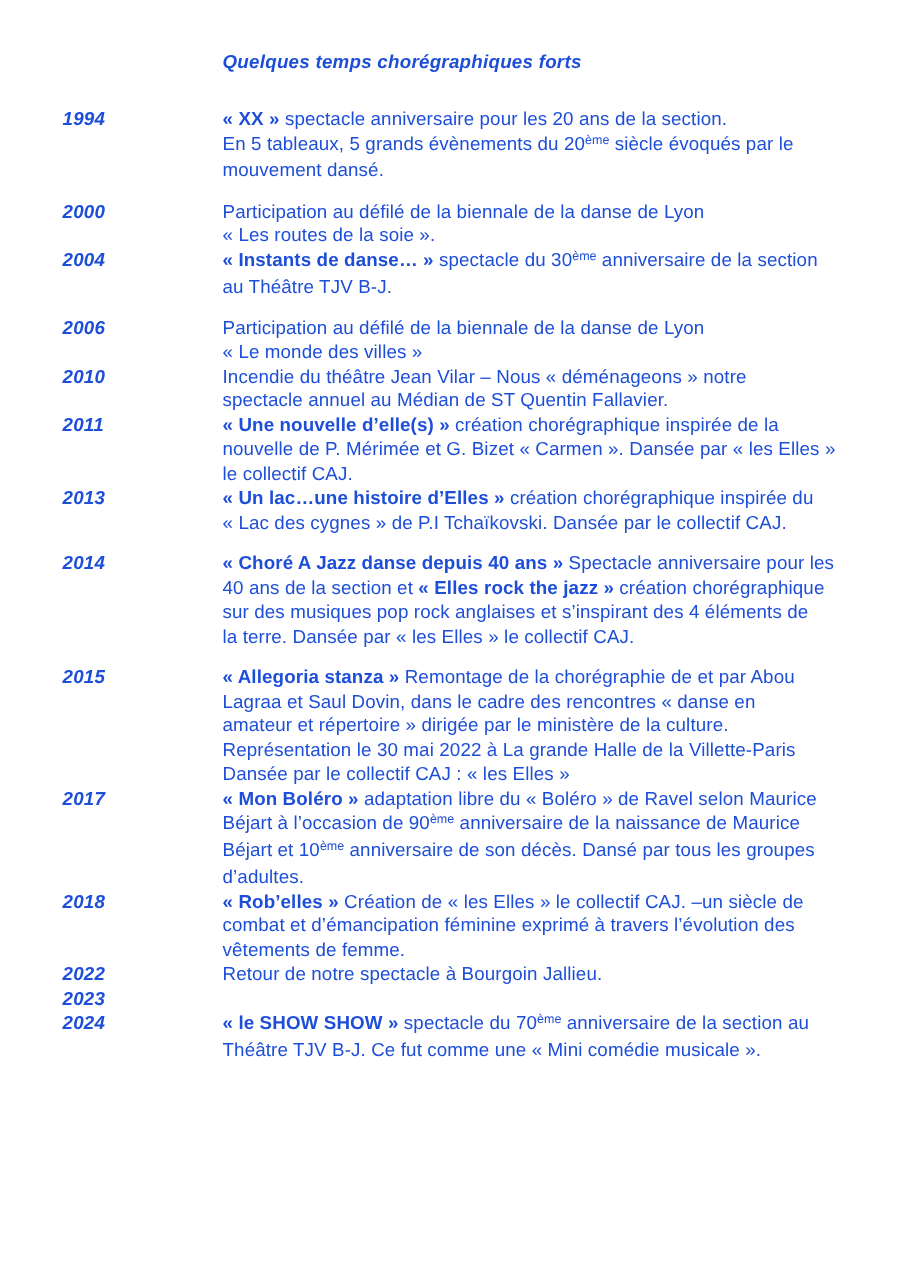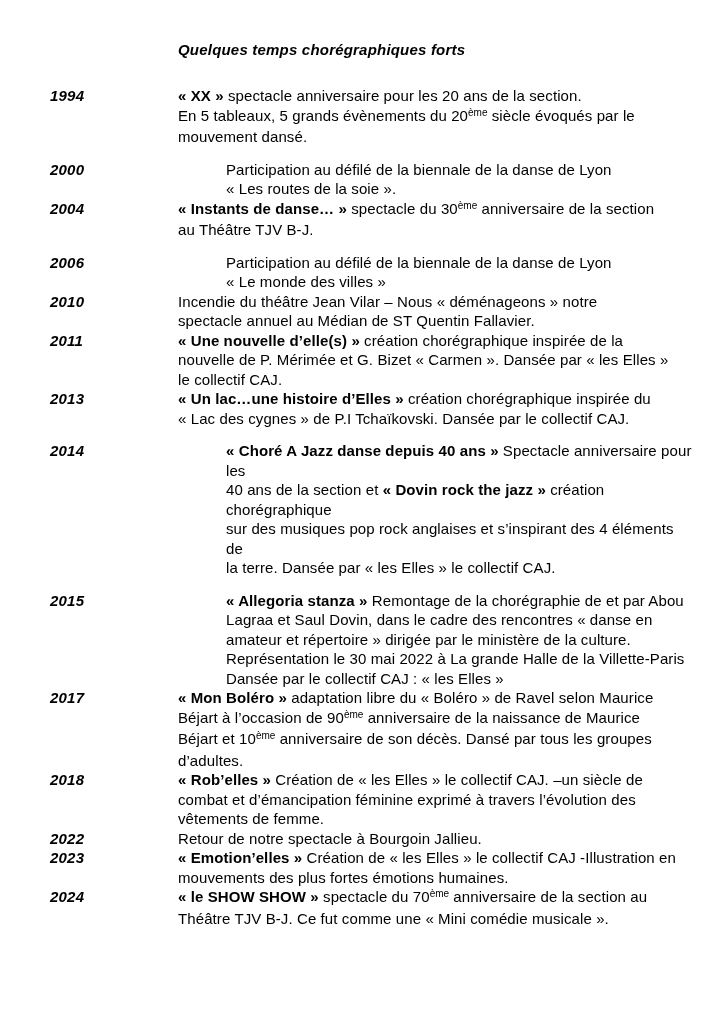--- a/index.html
+++ b/index.html
@@ -8,39 +8,38 @@
     background: #ffffff;
   }
   .page {
     position: relative;
     width: 724px;
     height: 1024px;
     background: #ffffff;
     box-sizing: border-box;
     padding: 40px 30px 0 50px;
     font-family: "Liberation Sans", sans-serif;
-    color: #000000;
+    color: #1d4ed8;
     overflow: hidden;
   }
   .title {
     margin: 0 0 26px 128px;
     font-size: 15px;
     font-weight: bold;
     font-style: italic;
     line-height: 20px;
     letter-spacing: 0.2px;
   }
   .entries { }
   .entry {
     display: flex;
     align-items: flex-start;
   }
   .entry.gap {
     margin-top: 13px;
-    gap: 48px;
   }
   .year {
     flex: 0 0 128px;
     width: 128px;
     font-size: 15px;
     font-weight: bold;
     font-style: italic;
     line-height: 19.5px;
     letter-spacing: 0.2px;
   }
@@ -100,21 +99,21 @@
 le collectif CAJ.</span></div>
       </div>
       <div class="entry">
         <div class="year">2013</div>
         <div class="text"><span class="b ">« Un lac…une histoire d’Elles »</span><span class=""> création chorégraphique inspirée du
 « Lac des cygnes » de P.I Tchaïkovski. Dansée par le collectif CAJ.</span></div>
       </div>
       <div class="entry gap">
         <div class="year">2014</div>
         <div class="text"><span class="b ">« Choré A Jazz danse depuis 40 ans »</span><span class=""> Spectacle anniversaire pour les
-40 ans de la section et </span><span class="b ">« Dovin rock the jazz »</span><span class=""> création chorégraphique
+40 ans de la section et </span><span class="b ">« Elles rock the jazz »</span><span class=""> création chorégraphique
 sur des musiques pop rock anglaises et s’inspirant des 4 éléments de
 la terre. Dansée par « les Elles » le collectif CAJ.</span></div>
       </div>
       <div class="entry gap">
         <div class="year">2015</div>
         <div class="text"><span class="b ">« Allegoria stanza »</span><span class=""> Remontage de la chorégraphie de et par Abou
 Lagraa et Saul Dovin, dans le cadre des rencontres « danse en
 amateur et répertoire » dirigée par le ministère de la culture.
 Représentation le 30 mai 2022 à La grande Halle de la Villette-Paris
 Dansée par le collectif CAJ : « les Elles »</span></div>
@@ -131,22 +130,20 @@
         <div class="text"><span class="b ">« Rob’elles »</span><span class=""> Création de « les Elles » le collectif CAJ. –un siècle de
 combat et d’émancipation féminine exprimé à travers l’évolution des
 vêtements de femme.</span></div>
       </div>
       <div class="entry">
         <div class="year">2022</div>
         <div class="text"><span class="">Retour de notre spectacle à Bourgoin Jallieu.</span></div>
       </div>
       <div class="entry">
         <div class="year">2023</div>
-        <div class="text"><span class="b ">« Emotion’elles »</span><span class=""> Création de « les Elles » le collectif CAJ -Illustration en
-mouvements des plus fortes émotions humaines.</span></div>
       </div>
       <div class="entry">
         <div class="year">2024</div>
         <div class="text"><span class="b ">« le SHOW SHOW »</span><span class=""> spectacle du 70</span><span class="sup">ème</span><span class=""> anniversaire de la section au
 Théâtre TJV B-J. Ce fut comme une « Mini comédie musicale ».</span></div>
       </div>
     </div>
 </div>
 
 </body></html>

